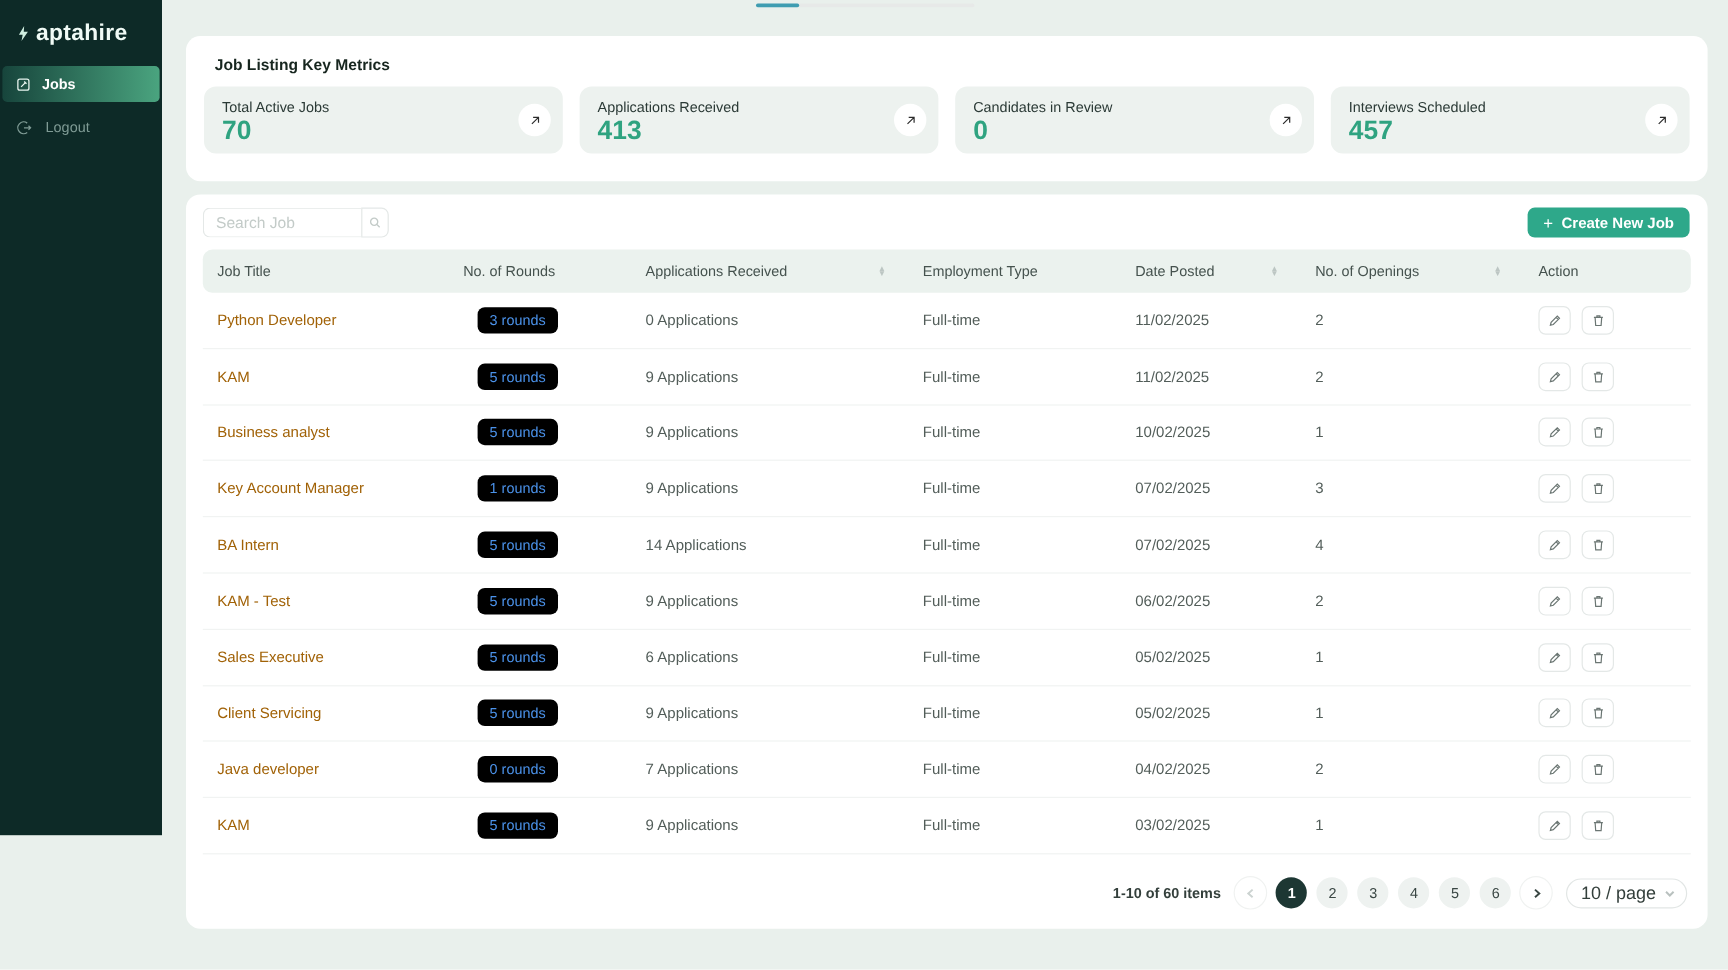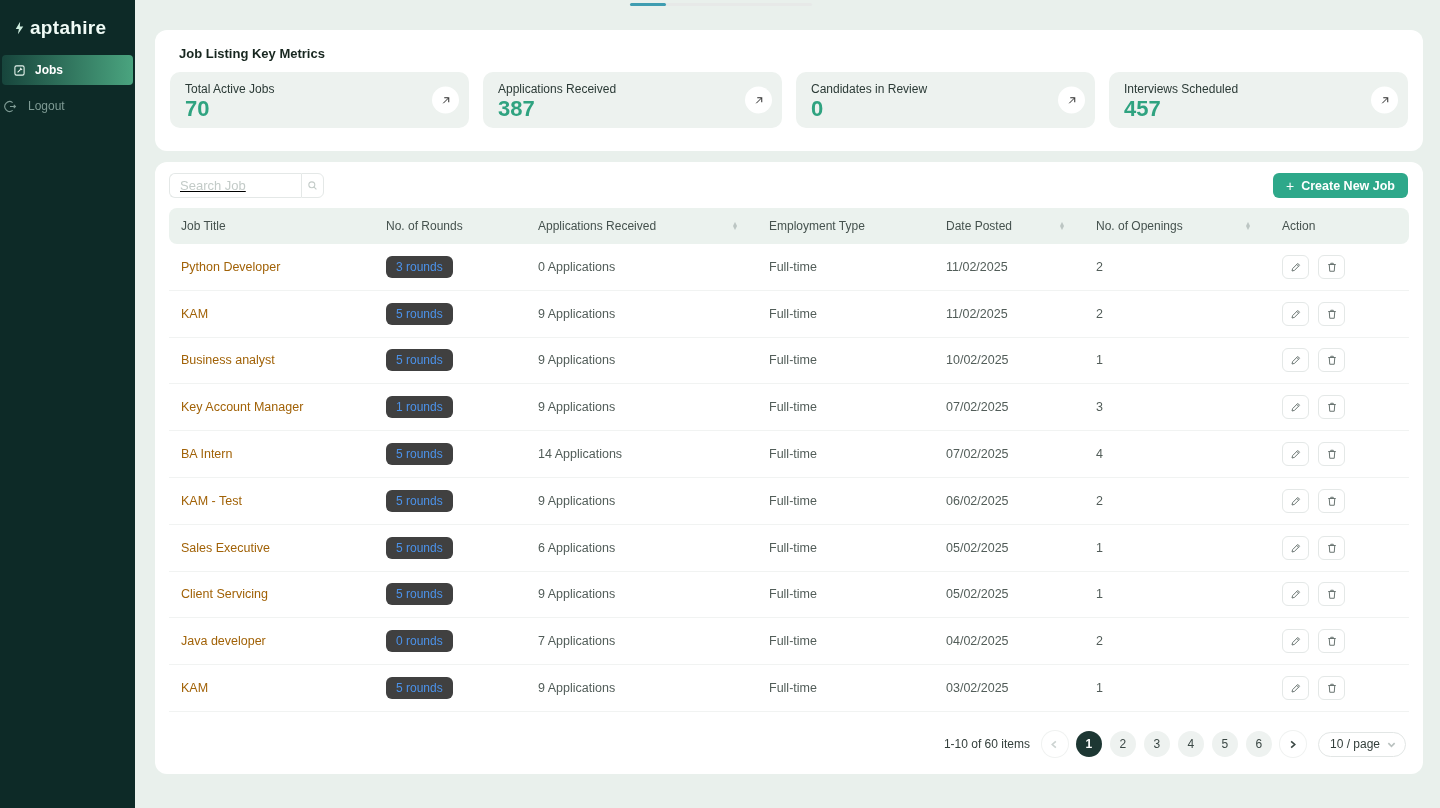--- a/index.html
+++ b/index.html
@@ -9,73 +9,73 @@
     background:#e9f0ec;
     position:relative;
     overflow:hidden;
   }
 
   
   .progress-track { position:absolute; left:630px; top:3px; width:182px; height:3px; background:#e7e9e8; border-radius:2px; }
   .progress-fill { height:100%; width:20%; background:#3f9db1; border-radius:2px; }
 
   
-  .sidebar { position:absolute; left:0; top:0; width:135px; height:808px; background:#0d2a27; }
+  .sidebar { position:absolute; left:0; top:0; width:135px; height:696px; background:#0d2a27; }
   .logo { display:flex; align-items:center; gap:3px; padding:17px 12px 14px 12px; color:#f0fbf6; font-size:19px; font-weight:700; letter-spacing:.3px; }
   .logo svg { width:15px; height:18px; }
   .nav-item { display:flex; align-items:center; gap:9px; height:30px; margin:2px 2px 0 2px; padding:0 11px; border-radius:4px; font-size:12px; color:#fff; font-weight:700; cursor:pointer; }
   .nav-item.active { background:linear-gradient(90deg,#17453c 0%, #4aa47f 100%); }
   .nav-item svg { width:13px; height:13px; stroke:#e8f5ef; }
-  .logout-item { display:flex; align-items:center; gap:11px; height:30px; margin-top:6px; padding:0 4px; font-size:12px; color:#7f9b95; cursor:pointer; }
+  .logout-item { display:flex; align-items:center; gap:11px; height:30px; margin-top:6px; padding:0 14px; font-size:12px; color:#7f9b95; cursor:pointer; }
   .logout-item svg { width:13px; height:13px; stroke:#7f9b95; }
 
   
   .panel-metrics { position:absolute; left:155px; top:30px; width:1268px; height:121px; background:#fff; border-radius:12px; }
   .metrics-title { padding:16px 24px 0 24px; font-size:13px; font-weight:700; color:#17261f; }
   .metric-cards { display:flex; gap:14px; padding:11px 15px 0 15px; }
   .metric-card { flex:1; height:56px; background:#edf2ef; border-radius:10px; padding:10px 15px; position:relative; }
   .metric-label { font-size:12px; color:#2b3a36; }
   .metric-value { font-size:22px; font-weight:700; color:#2fa380; line-height:1.15; }
   .metric-arrow { position:absolute; right:10px; top:50%; transform:translateY(-50%); width:27px; height:27px; border-radius:50%; border:none; background:#fff; cursor:pointer; display:flex; align-items:center; justify-content:center; }
   .metric-arrow svg { width:12px; height:12px; stroke:#2b2b2b; }
 
   
   .panel-table { position:absolute; left:155px; top:162px; width:1268px; height:612px; background:#fff; border-radius:12px; }
   .toolbar { display:flex; justify-content:space-between; align-items:center; padding:11px 15px 10px 14px; }
-  .search-group { display:flex; height:25px;text-decoration:underline; }
+  .search-group { display:flex; height:25px; }
   .search-input { width:132px; border:1px solid #e4e8e7; border-right:none; border-radius:6px 0 0 6px; padding:0 10px; font-size:13px; color:#39413f; outline:none; font-family:"Liberation Sans", sans-serif; }
   .search-input::placeholder { color:#c3cbc8; }
   .search-btn { width:23px; border:1px solid #e4e8e7; border-radius:0 6px 6px 0; background:#fff; cursor:pointer; display:flex; align-items:center; justify-content:center; }
   .search-btn svg { width:11px; height:11px; stroke:#c3cbc8; }
   .create-btn { height:25px; padding:0 13px; background:#2ea88a; color:#fff; border:none; border-radius:6px; font-size:12.5px; font-weight:700; display:flex; align-items:center; gap:7px; cursor:pointer; font-family:"Liberation Sans", sans-serif; }
   .create-btn .plus { font-size:14px; font-weight:400; }
 
   .table-wrap { margin:0 14px; }
   .cols { display:grid; grid-template-columns:205px 152px 231px 177px 150px 186px 139px; }
   .thead { background:#ebf2ee; border-radius:8px; height:36px; align-items:center; }
   .th { display:flex; align-items:center; justify-content:space-between; padding:0 20px 0 12px; font-size:12px; font-weight:400; color:#45524e; }
   .sorter { display:flex; flex-direction:column; line-height:.5; font-size:8px; color:#bcc6c3; cursor:pointer; }
   .trow { height:46.8px; align-items:center; border-bottom:1px solid #f1f3f2; }
   .td { padding-left:12px; font-size:12.5px; color:#525d59; }
   .td.title { color:#a16207; cursor:pointer; }
-  .pill { display:inline-block; background:#404040; color:#4b92ea; font-size:12px; padding:4px 10px; border-radius:6px; }
+  .pill { display:inline-block; background:#000000; color:#4b92ea; font-size:12px; padding:4px 10px; border-radius:6px;margin-left:12px; }
   .actions { display:flex; gap:9px; }
   .icon-btn { width:27px; height:24px; border:1px solid #e4e8e7; border-radius:6px; background:#fff; cursor:pointer; display:flex; align-items:center; justify-content:center; }
   .icon-btn svg { width:12px; height:12px; stroke:#6b7673; }
 
   
   .pagination { position:absolute; right:17px; bottom:17px; display:flex; align-items:center; gap:8px; }
-  .pg-summary { font-size:12px; color:#333f3b; margin-right:4px; }
+  .pg-summary { font-size:12px; color:#333f3b; margin-right:4px;font-weight:bold; }
   .pg-circle { width:26px; height:26px; border-radius:50%; border:none; background:#eef2f0; color:#3a4744; font-size:12px; cursor:pointer; display:flex; align-items:center; justify-content:center; font-family:"Liberation Sans", sans-serif; }
   .pg-circle.active { background:#1d3733; color:#fff; font-weight:700; }
   .pg-nav { background:#fff; box-shadow:0 0 0 1px #f0f2f1; }
   .pg-nav svg { width:9px; height:9px; }
   .pg-prev svg { stroke:#ccd3d1; }
   .pg-next svg { stroke:#3a4744; }
-  .pg-size { height:25px; padding:0 9px 0 11px; border:1px solid #e2e6e5; border-radius:13px; background:#fff; font-size:12px; color:#333f3b; display:flex; align-items:center; gap:7px; cursor:pointer; margin-left:4px; font-family:"Liberation Sans", sans-serif; }
+  .pg-size { height:25px; padding:0 9px 0 11px; border:1px solid #e2e6e5; border-radius:13px; background:#fff; font-size:15px; color:#333f3b; display:flex; align-items:center; gap:7px; cursor:pointer; margin-left:4px; font-family:"Liberation Sans", sans-serif; }
   .pg-size svg { width:9px; height:9px; stroke:#b9c1bf; }
 </style>
 </head>
 <body>
 
 <div class="progress-track">
   <div class="progress-fill" style="width: 20%;"></div>
 </div>
 
 <aside class="sidebar">
@@ -108,21 +108,21 @@
     <div class="metric-label">Total Active Jobs</div>
     <div class="metric-value">70</div>
     <button class="metric-arrow">
       <svg viewBox="0 0 24 24" fill="none" stroke-width="2">
             <path d="M6.5 17.5 L17.5 6.5 M8.5 6.5 H17.5 V15.5"></path>
           </svg>
     </button>
   </div>
       <div class="metric-card">
     <div class="metric-label">Applications Received</div>
-    <div class="metric-value">387</div>
+    <div class="metric-value">413</div>
     <button class="metric-arrow">
       <svg viewBox="0 0 24 24" fill="none" stroke-width="2">
             <path d="M6.5 17.5 L17.5 6.5 M8.5 6.5 H17.5 V15.5"></path>
           </svg>
     </button>
   </div>
       <div class="metric-card">
     <div class="metric-label">Candidates in Review</div>
     <div class="metric-value">0</div>
     <button class="metric-arrow">

